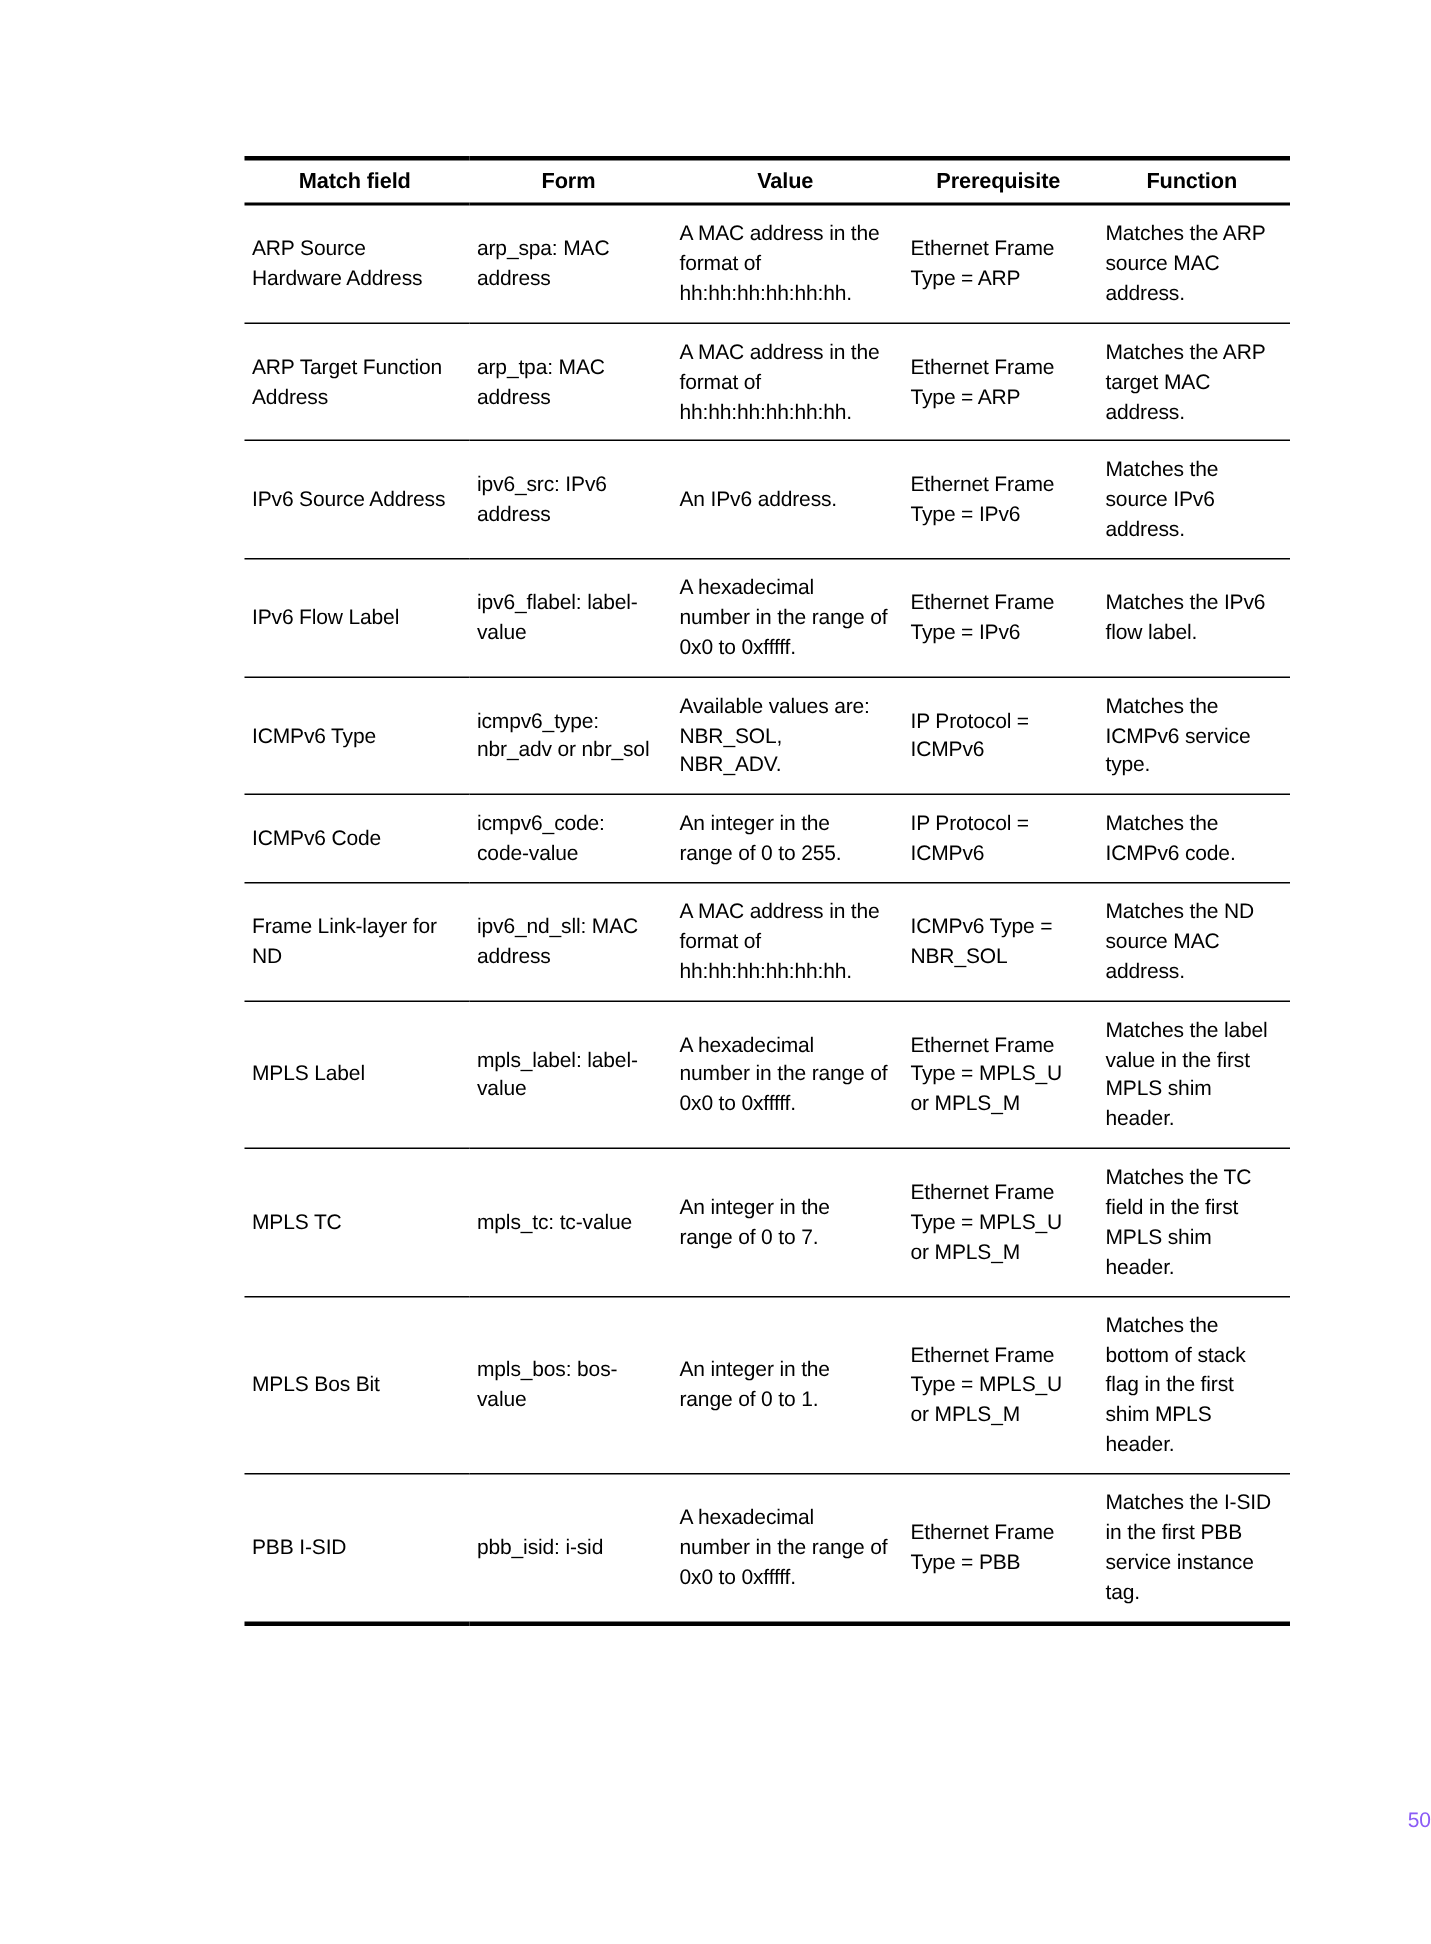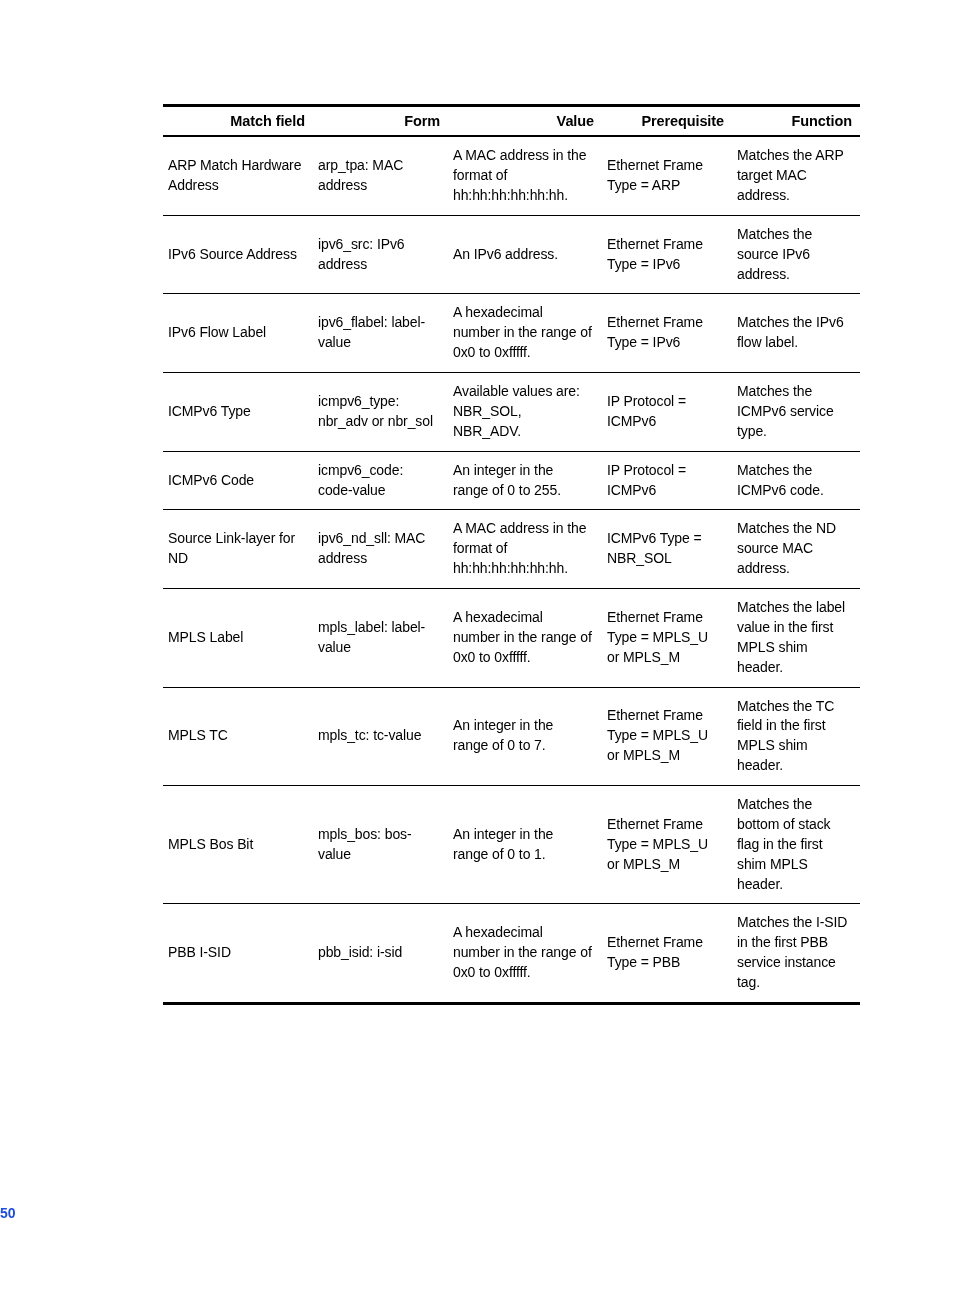--- a/index.html
+++ b/index.html
@@ -34,21 +34,21 @@
     width: 697px;
     table-layout: fixed;
   }
   table.match-table col.c0 { width: 150px; }
   table.match-table col.c1 { width: 135px; }
   table.match-table col.c2 { width: 154px; }
   table.match-table col.c3 { width: 130px; }
   table.match-table col.c4 { width: 128px; }
 
   thead th {
-    text-align: right;
+    text-align: center;
     font-weight: bold;
     font-size: 14.5px;
     line-height: 1.25;
     padding: 5px 8px 5px 5px;
     border-top: 3px solid #000;
     border-bottom: 2px solid #000;
     vertical-align: bottom;
     letter-spacing: -0.1px;
   }
   tbody td {
@@ -65,25 +65,24 @@
   td.col-form, td.col-value, td.col-prereq, td.col-func {
     padding-left: 5px;
   }
   .it { }
 
   .page-number {
     position: absolute;
     left: 0;
     top: 1205px;
     width: 954px;
-    text-align: left;
+    text-align: right;
     font-size: 14px;
-    color: #1d4ed8;
+    color: #8b5cf6;
     font-family: "Liberation Sans", sans-serif;
-    font-weight: bold;
   }
 </style>
 </head>
 <body>
 
 <div class="page">
 
   <div class="table-wrap">
     <table class="match-table">
       <colgroup>
@@ -97,21 +96,28 @@
         <tr>
           <th>Match field</th>
           <th>Form</th>
           <th>Value</th>
           <th>Prerequisite</th>
           <th>Function</th>
         </tr>
       </thead>
       <tbody id="table-body">
           <tr>
-            <td class="col-match">ARP Match Hardware Address</td>
+            <td class="col-match">ARP Source Hardware Address</td>
+            <td class="col-form"><span>arp_spa: MAC address</span></td>
+            <td class="col-value">A MAC address in the format of hh:hh:hh:hh:hh:hh.</td>
+            <td class="col-prereq">Ethernet Frame Type = ARP</td>
+            <td class="col-func">Matches the ARP source MAC address.</td>
+          </tr>
+          <tr>
+            <td class="col-match">ARP Target Function Address</td>
             <td class="col-form"><span>arp_tpa: MAC address</span></td>
             <td class="col-value">A MAC address in the format of hh:hh:hh:hh:hh:hh.</td>
             <td class="col-prereq">Ethernet Frame Type = ARP</td>
             <td class="col-func">Matches the ARP target MAC address.</td>
           </tr>
           <tr>
             <td class="col-match">IPv6 Source Address</td>
             <td class="col-form"><span>ipv6_src: IPv6 address</span></td>
             <td class="col-value">An IPv6 address.</td>
             <td class="col-prereq">Ethernet Frame Type = IPv6</td>
@@ -132,21 +138,21 @@
             <td class="col-func">Matches the ICMPv6 service type.</td>
           </tr>
           <tr>
             <td class="col-match">ICMPv6 Code</td>
             <td class="col-form"><span>icmpv6_code:</span> <span class="it">code-value</span></td>
             <td class="col-value">An integer in the range of 0 to 255.</td>
             <td class="col-prereq">IP Protocol = ICMPv6</td>
             <td class="col-func">Matches the ICMPv6 code.</td>
           </tr>
           <tr>
-            <td class="col-match">Source Link-layer for ND</td>
+            <td class="col-match">Frame Link-layer for ND</td>
             <td class="col-form"><span>ipv6_nd_sll: </span> <span class="it">MAC address</span></td>
             <td class="col-value">A MAC address in the format of hh:hh:hh:hh:hh:hh.</td>
             <td class="col-prereq">ICMPv6 Type = NBR_SOL</td>
             <td class="col-func">Matches the ND source MAC address.</td>
           </tr>
           <tr>
             <td class="col-match">MPLS Label</td>
             <td class="col-form"><span>mpls_label:</span> <span class="it">label-value</span></td>
             <td class="col-value">A hexadecimal number in the range of 0x0 to 0xfffff.</td>
             <td class="col-prereq">Ethernet Frame Type = MPLS_U or MPLS_M</td>

